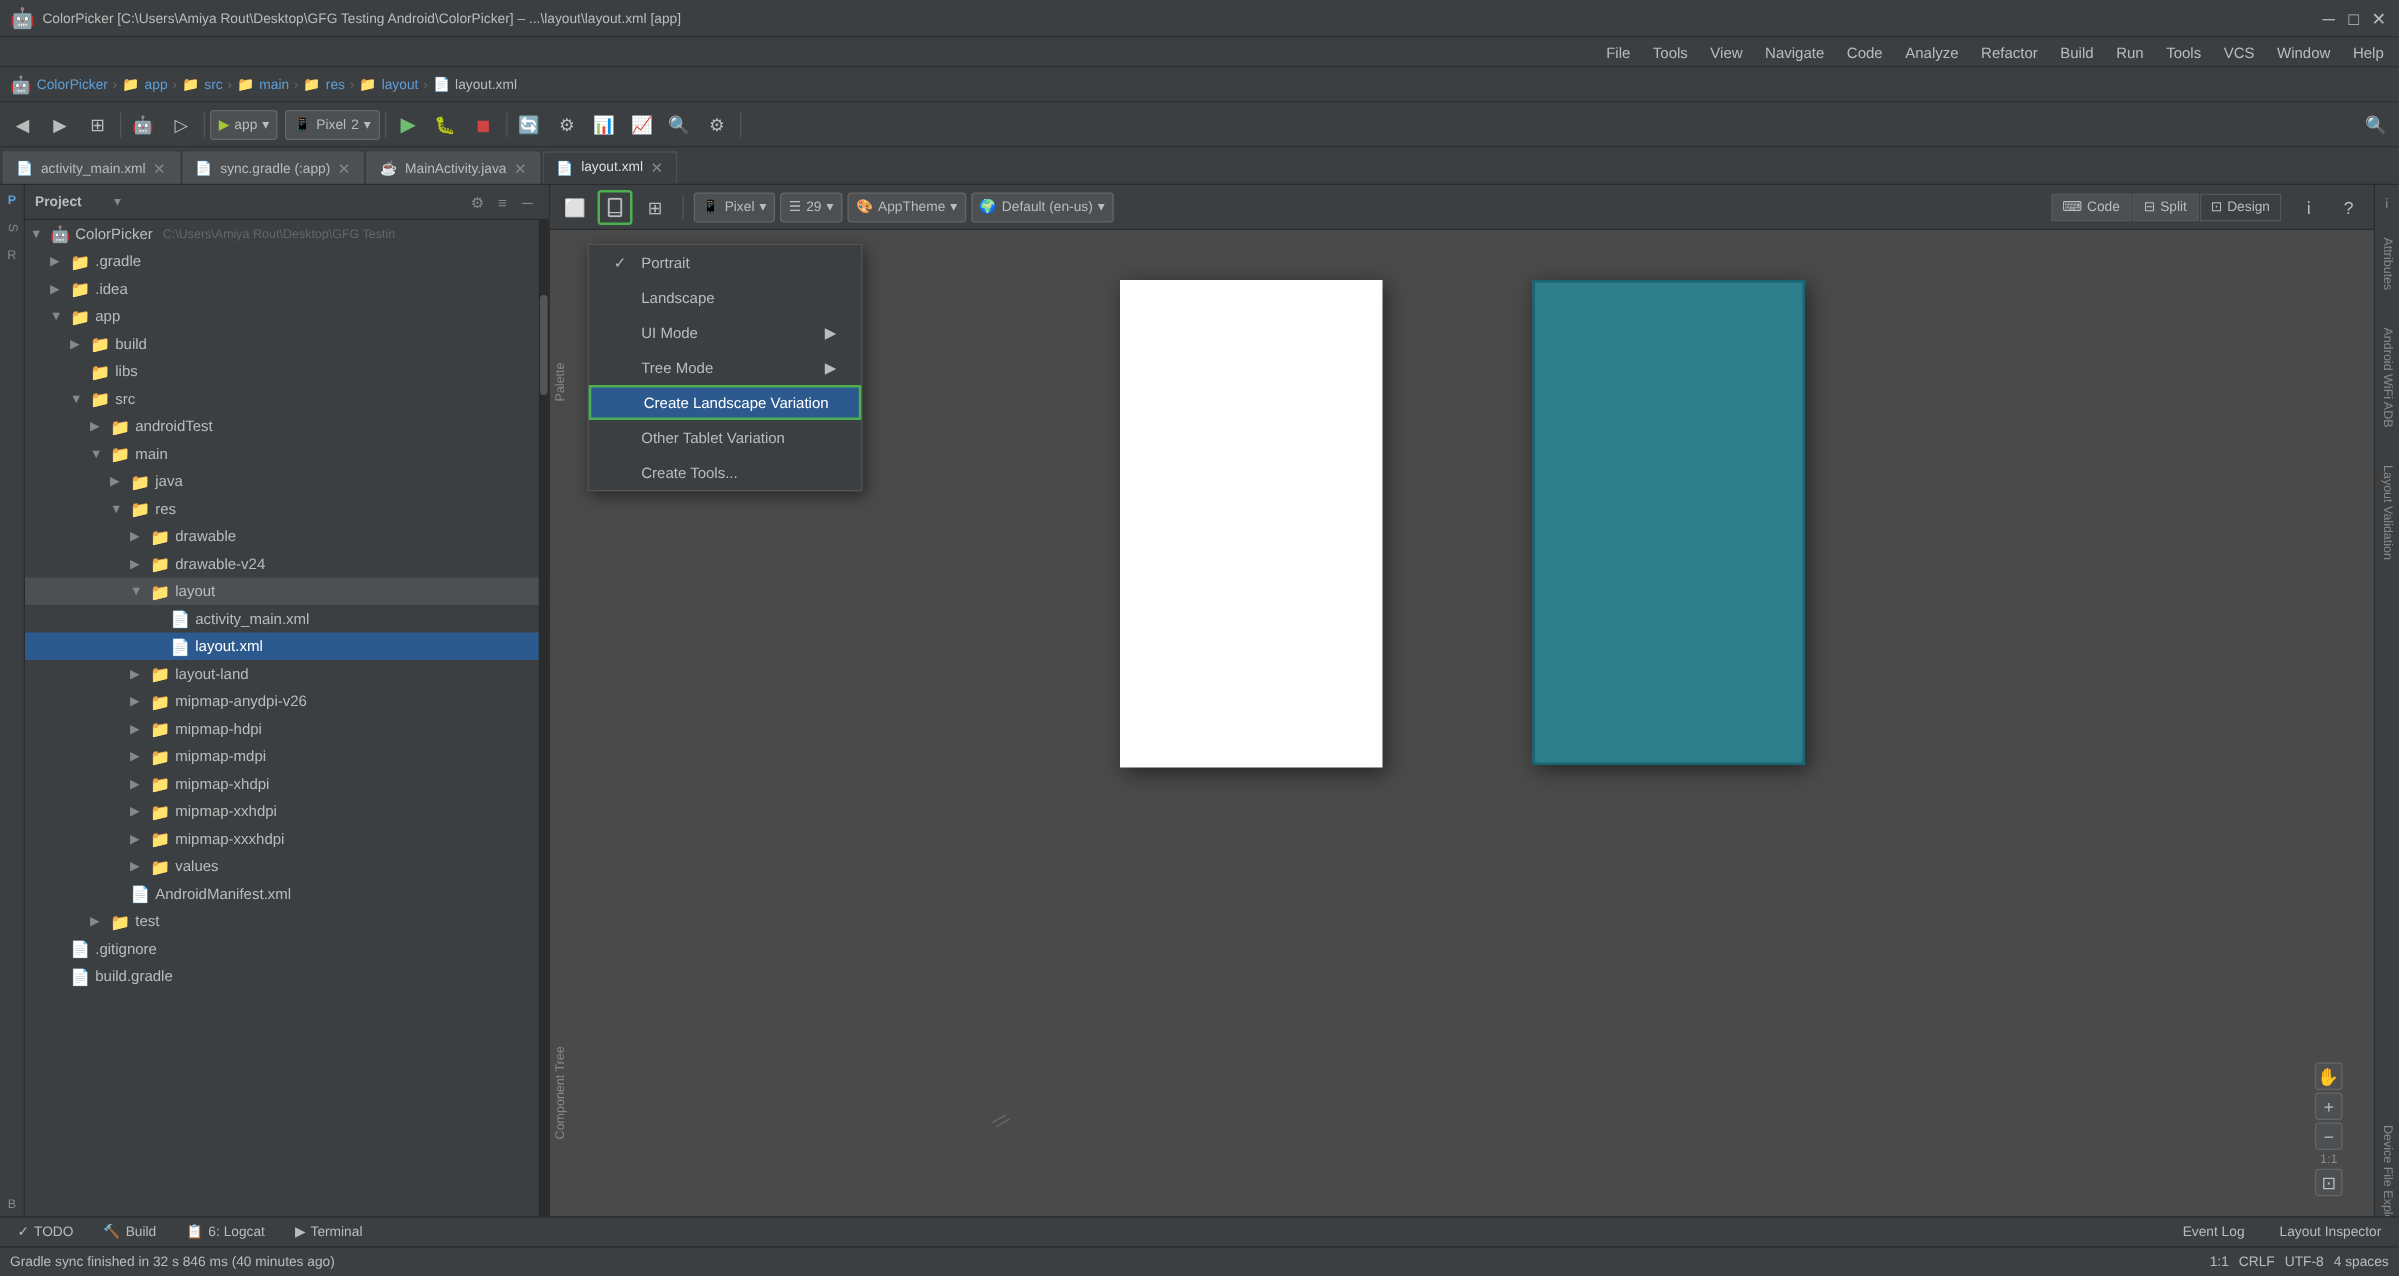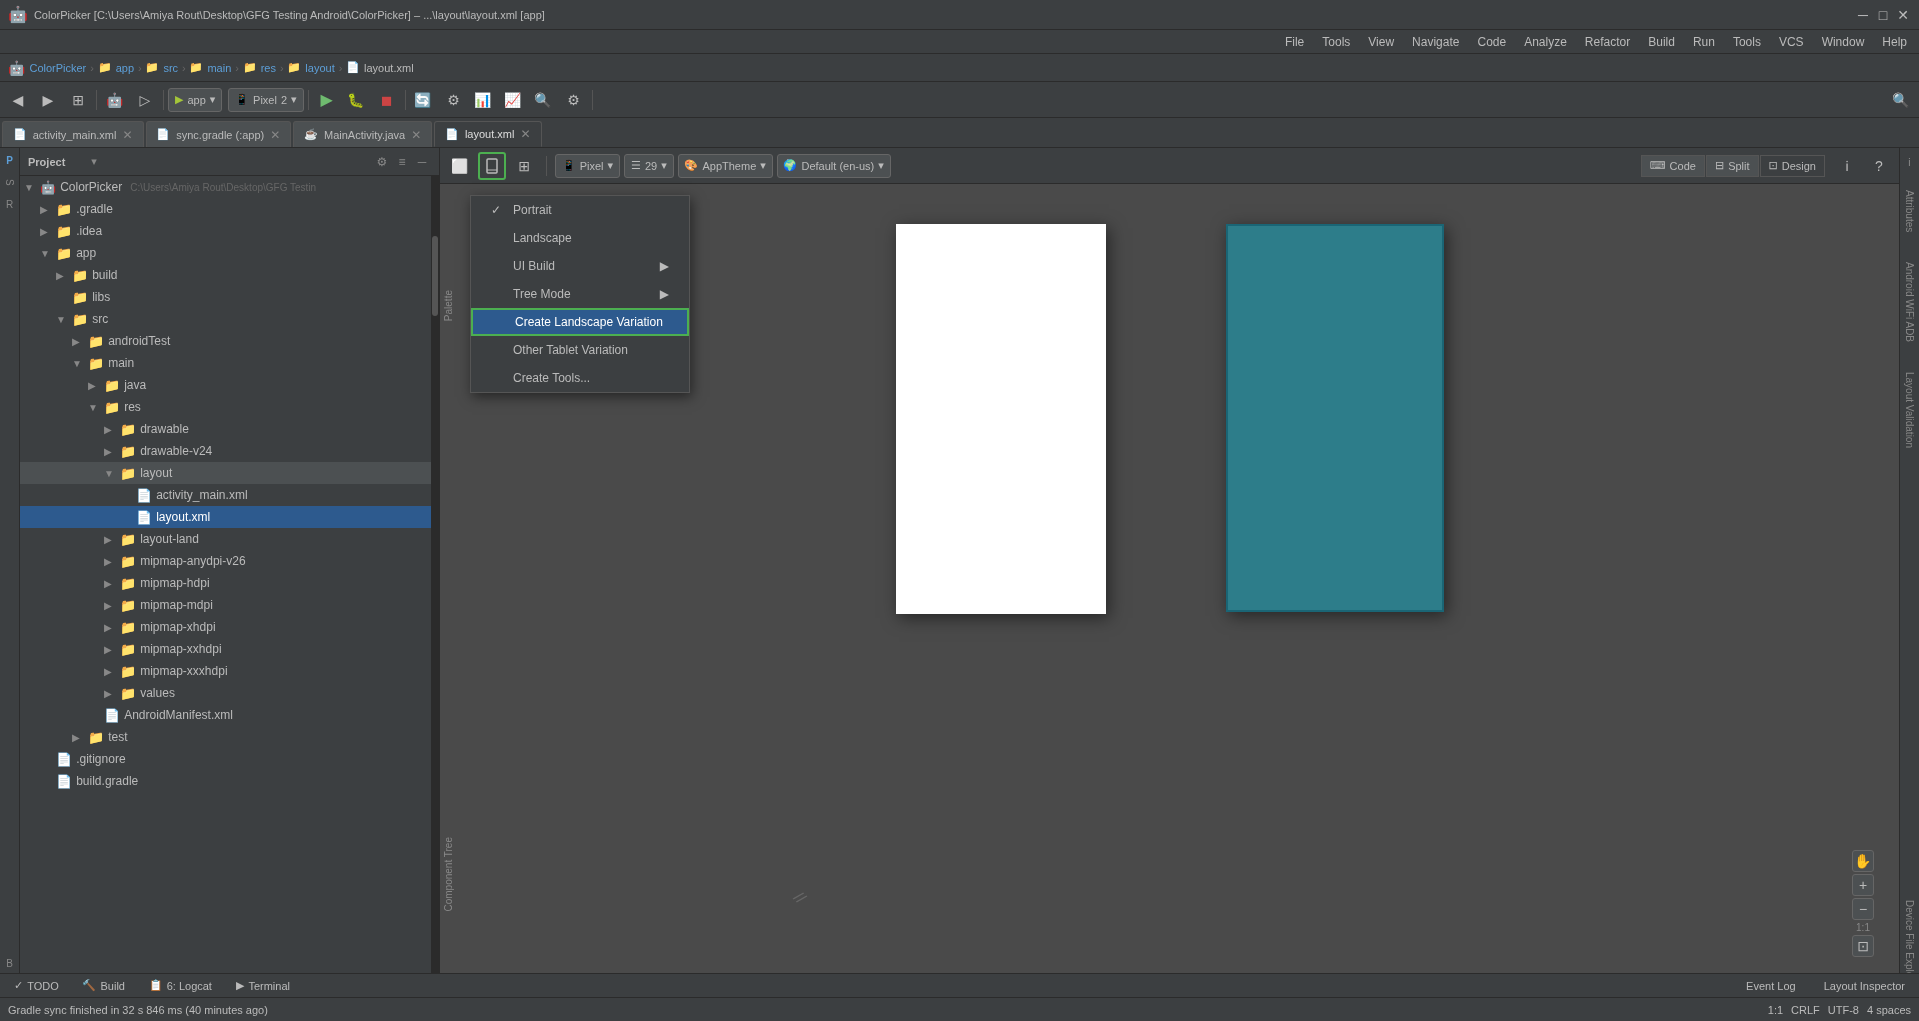--- a/index.html
+++ b/index.html
@@ -714,21 +714,21 @@
           <span>Portrait</span>
         </div>
 
         <div class="orient-menu-item">
           <span class="check-mark"></span>
           <span>Landscape</span>
         </div>
 
         <div class="orient-menu-item has-submenu">
           <span class="check-mark"></span>
-          <span>UI Build</span>
+          <span>UI Mode</span>
           <span style="margin-left:auto;">▶</span>
         </div>
 
         <div class="orient-menu-item has-submenu">
           <span class="check-mark"></span>
           <span>Tree Mode</span>
           <span style="margin-left:auto;">▶</span>
         </div>
 
         <div class="orient-menu-item highlighted">

